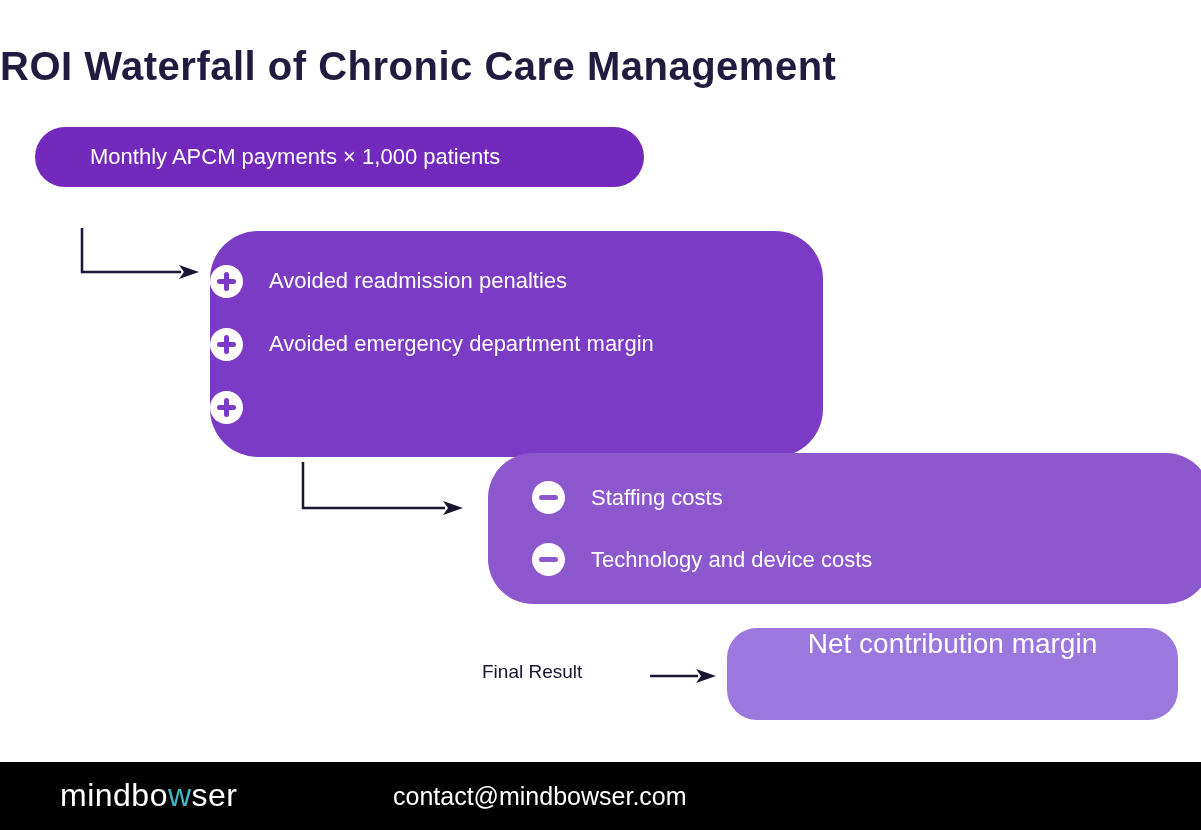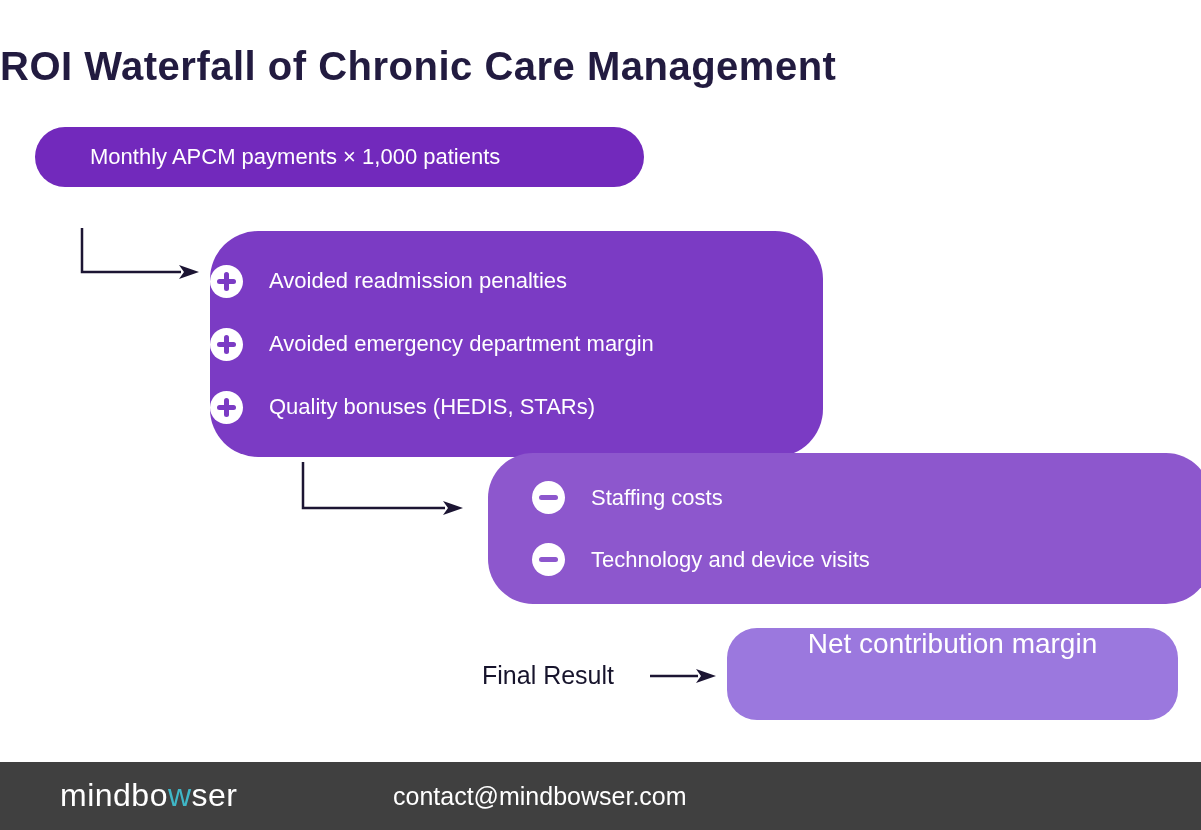--- a/index.html
+++ b/index.html
@@ -96,41 +96,41 @@
     border-radius: 2.5px;
   }
   .box2 .icon::before, .box2 .icon::after { background: #7B3BC4; }
   .box3 .icon::before { background: #8D57CD; }
 
   .arrow { position: absolute; }
 
   .final-label {
     position: absolute;
     left: 482px; top: 661px;
-    font-size: 25px;
+    font-size: 19px;
     color: #17142C;
   }
 
   .box4 {
     left: 727px; top: 628px;
     width: 451px; height: 92px;
     background: #9B78DE;
     border-radius: 30px;
     display: flex;
     align-items: flex-start;
     justify-content: center;
     font-size: 28px;
     font-weight: 400;
   }
 
   .footer {
     position: absolute;
     left: 0; top: 762px;
     width: 1201px; height: 68px;
-    background: #404040;
+    background: #000000;
     color: #ffffff;
   }
   .logo {
     position: absolute;
     left: 60px; top: 50%;
     transform: translateY(-52%);
     font-size: 32px;
     font-weight: 400;
     letter-spacing: 0.5px;
   }
@@ -168,37 +168,36 @@
     <div class="row">
       <span class="icon plus"></span>
       <span>Avoided readmission penalties</span>
     </div>
     <div class="row">
       <span class="icon plus"></span>
       <span>Avoided emergency department margin</span>
     </div>
     <div class="row">
       <span class="icon plus"></span>
-      <span>Quality bonuses (HEDIS, STARs)</span>
     </div>
   </div>
 
   <svg class="arrow" style="left:296px; top:456px;" width="172" height="62" viewBox="0 0 172 62">
     <path d="M7,6 V52 H149" fill="none" stroke="#1C1533" stroke-width="2.5"></path>
     <path d="M147,45 L167,52 L147,59 L152,52 Z" fill="#1C1533"></path>
   </svg>
 
   <div class="box box3">
     <div class="row">
       <span class="icon minus"></span>
       <span>Staffing costs</span>
     </div>
     <div class="row">
       <span class="icon minus"></span>
-      <span>Technology and device visits</span>
+      <span>Technology and device costs</span>
     </div>
   </div>
 
   <div class="final-label">Final Result</div>
 
   <svg class="arrow" style="left:648px; top:664px;" width="70" height="24" viewBox="0 0 70 24">
     <path d="M2,12 H50" fill="none" stroke="#1C1533" stroke-width="2.5"></path>
     <path d="M48,5 L68,12 L48,19 L53,12 Z" fill="#1C1533"></path>
   </svg>
 

